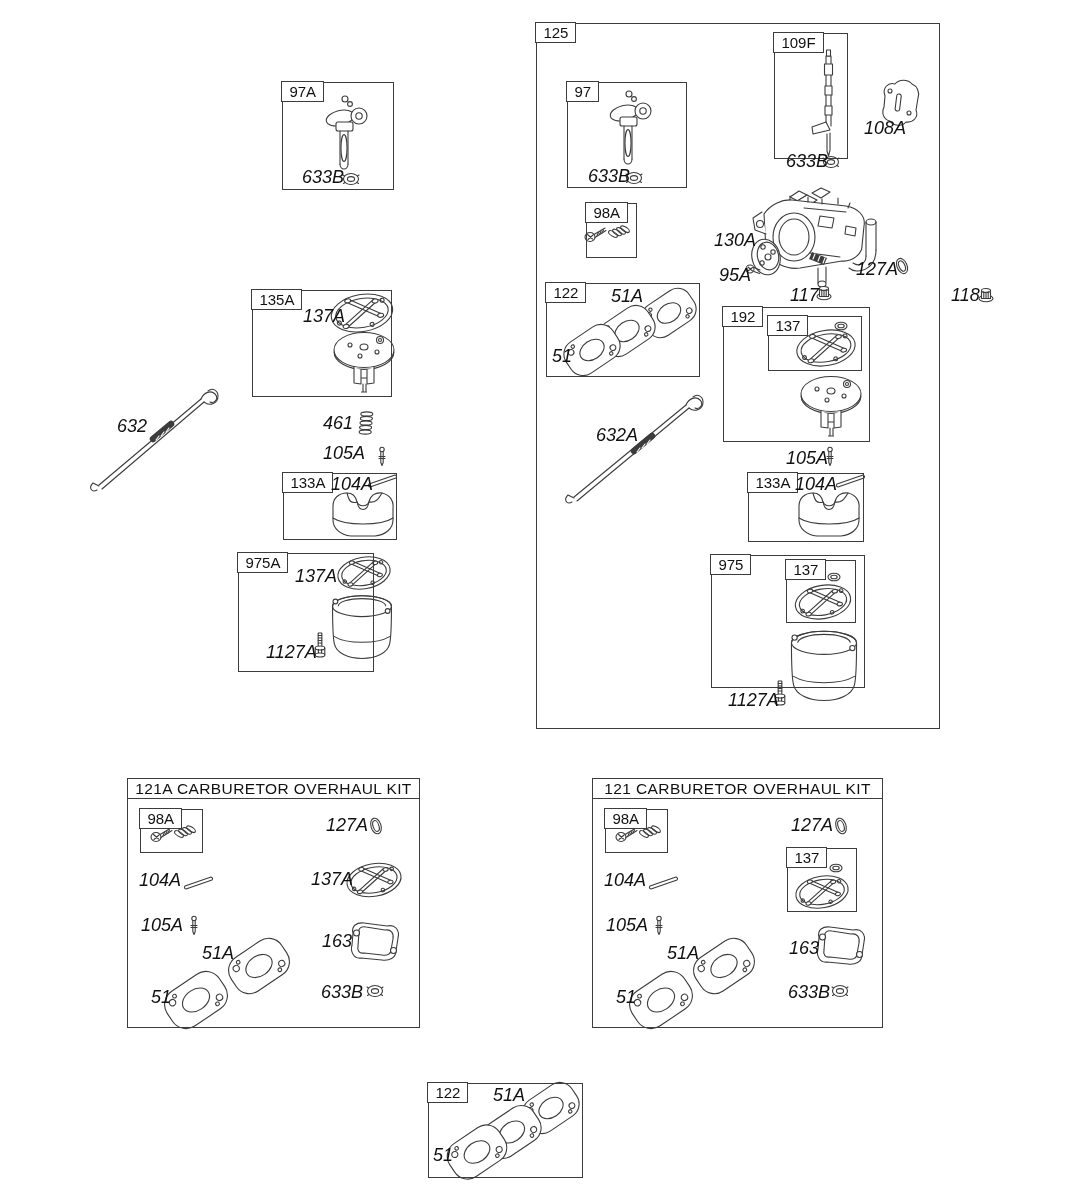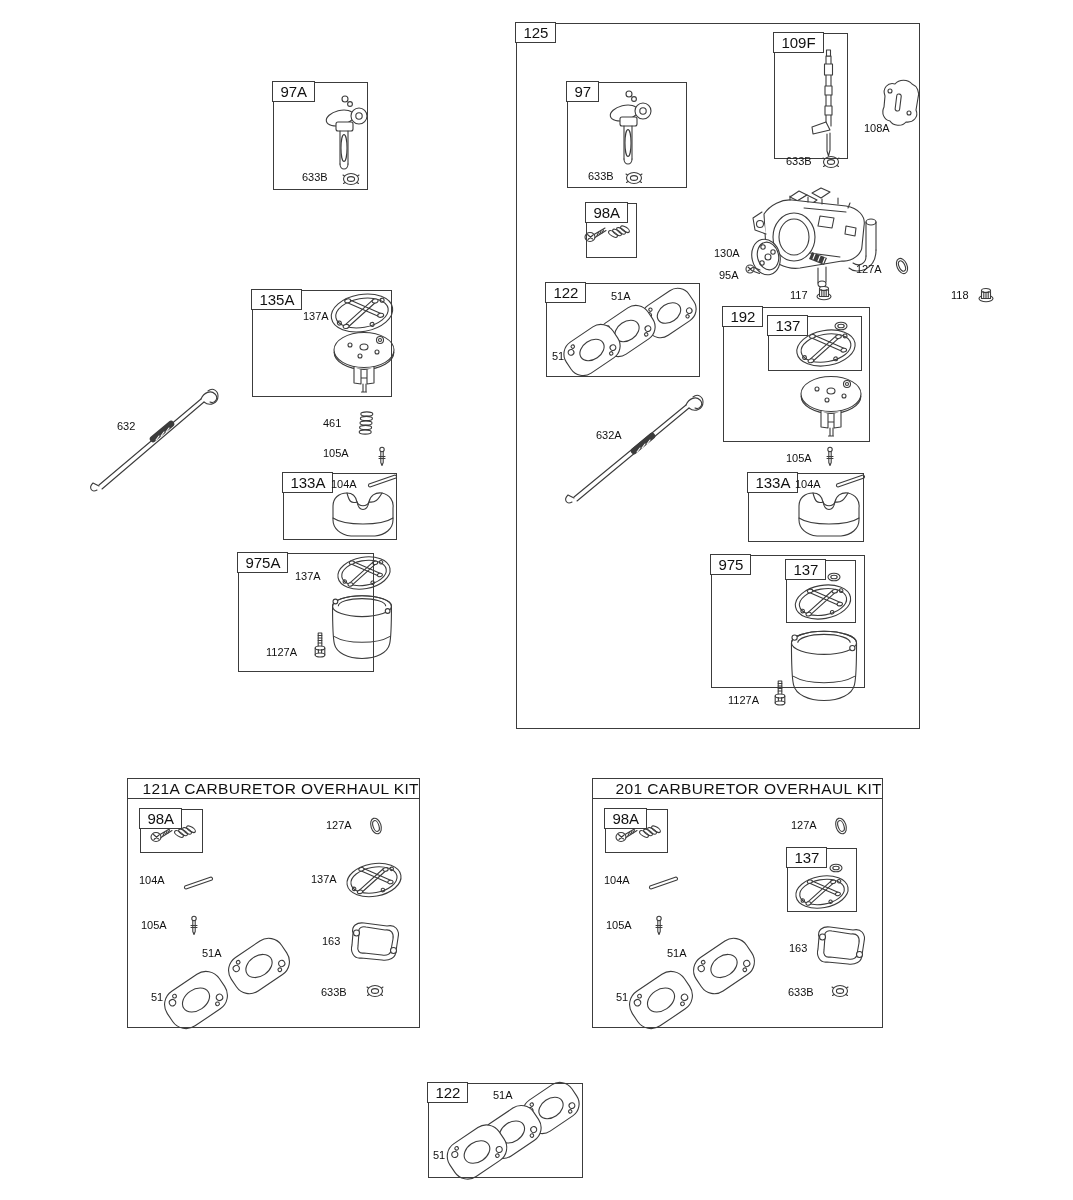--- a/index.html
+++ b/index.html
@@ -2,23 +2,23 @@
 <html><head>
 <meta charset="utf-8">
 <style>
   html,body{margin:0;padding:0;background:#ffffff;}
   .canvas{position:relative;width:1073px;height:1200px;background:#fff;
           font-family:"Liberation Sans","DejaVu Sans",sans-serif;color:#111;overflow:hidden;}
   .art{position:absolute;left:0;top:0;width:1073px;height:1200px;pointer-events:none;}
   .box{position:absolute;border:1.6px solid #3c3c3c;background:transparent;box-sizing:border-box;}
   .tag{position:absolute;top:-1.6px;left:-1.6px;border:1.6px solid #3c3c3c;background:#fff;
        padding:0 7px;font-size:15px;line-height:19px;white-space:nowrap;}
-  .lbl{position:absolute;font-size:11px;line-height:15px;white-space:nowrap;}
+  .lbl{position:absolute;font-size:18px;line-height:15px;white-space:nowrap;font-style:italic;}
   .kit-title{position:absolute;left:0;top:0;width:100%;height:20px;border-bottom:1.6px solid #3c3c3c;
-       text-align:right;font-size:15.5px;line-height:20px;letter-spacing:.4px;box-sizing:border-box;}
+       text-align:center;font-size:15.5px;line-height:20px;letter-spacing:.4px;box-sizing:border-box;}
   svg *{vector-effect:non-scaling-stroke;}
 </style>
 </head>
 <body>
 
 <div class="canvas">
 
   <svg class="art" viewBox="0 0 1073 1200" stroke="#3c3c3c" stroke-width="1.1" fill="none" stroke-linecap="round" stroke-linejoin="round">
     <defs>
       <g id="sym-throttle">
@@ -274,25 +274,25 @@
     <use href="#sym-gasket1" transform="translate(661,1000) rotate(-34) scale(0.95)"></use>
     <use href="#sym-washer" transform="translate(840,991)"></use>
 
     <g>
       <use href="#sym-gasket1" transform="translate(551,1108) rotate(-34) scale(0.85)"></use>
       <use href="#sym-gasket1" transform="translate(512,1132) rotate(-34) scale(0.88)"></use>
       <use href="#sym-gasket1" transform="translate(477,1152) rotate(-34) scale(0.9)"></use>
     </g>
   </svg>
 
-  <div class="box" style="left:273px;top:82px;width:95px;height:108px">
+  <div class="box" style="left:282px;top:82px;width:112px;height:108px">
     <span class="tag">97A</span>
   </div>
 
-  <div class="box" style="left:516px;top:23px;width:404px;height:706px">
+  <div class="box" style="left:536px;top:23px;width:404px;height:706px">
     <span class="tag">125</span>
   </div>
 
   <div class="box" style="left:567px;top:82px;width:120px;height:106px">
     <span class="tag">97</span>
   </div>
 
   <div class="box" style="left:774px;top:33px;width:74px;height:126px">
     <span class="tag">109F</span>
   </div>
@@ -336,38 +336,38 @@
   </div>
 
   <div class="box" style="left:127px;top:778px;width:293px;height:250px">
     <div class="kit-title">121A CARBURETOR OVERHAUL KIT</div>
   </div>
   <div class="box" style="left:140px;top:809px;width:63px;height:44px">
     <span class="tag">98A</span>
   </div>
 
   <div class="box" style="left:592px;top:778px;width:291px;height:250px">
-    <div class="kit-title">201 CARBURETOR OVERHAUL KIT</div>
+    <div class="kit-title">121 CARBURETOR OVERHAUL KIT</div>
   </div>
   <div class="box" style="left:605px;top:809px;width:63px;height:44px">
     <span class="tag">98A</span>
   </div>
   <div class="box" style="left:787px;top:848px;width:70px;height:64px">
     <span class="tag">137</span>
   </div>
 
   <div class="box" style="left:428px;top:1083px;width:155px;height:95px">
     <span class="tag">122</span>
   </div>
 
   <span class="lbl" style="left:302px;top:170px">633B</span>
   <span class="lbl" style="left:588px;top:169px">633B</span>
   <span class="lbl" style="left:786px;top:154px">633B</span>
   <span class="lbl" style="left:864px;top:121px">108A</span>
-  <span class="lbl" style="left:714px;top:246px">130A</span>
+  <span class="lbl" style="left:714px;top:233px">130A</span>
   <span class="lbl" style="left:719px;top:268px">95A</span>
   <span class="lbl" style="left:856px;top:262px">127A</span>
   <span class="lbl" style="left:790px;top:288px">117</span>
   <span class="lbl" style="left:951px;top:288px">118</span>
   <span class="lbl" style="left:611px;top:289px">51A</span>
   <span class="lbl" style="left:552px;top:349px">51</span>
   <span class="lbl" style="left:596px;top:428px">632A</span>
   <span class="lbl" style="left:786px;top:451px">105A</span>
   <span class="lbl" style="left:795px;top:477px">104A</span>
   <span class="lbl" style="left:728px;top:693px">1127A</span>

